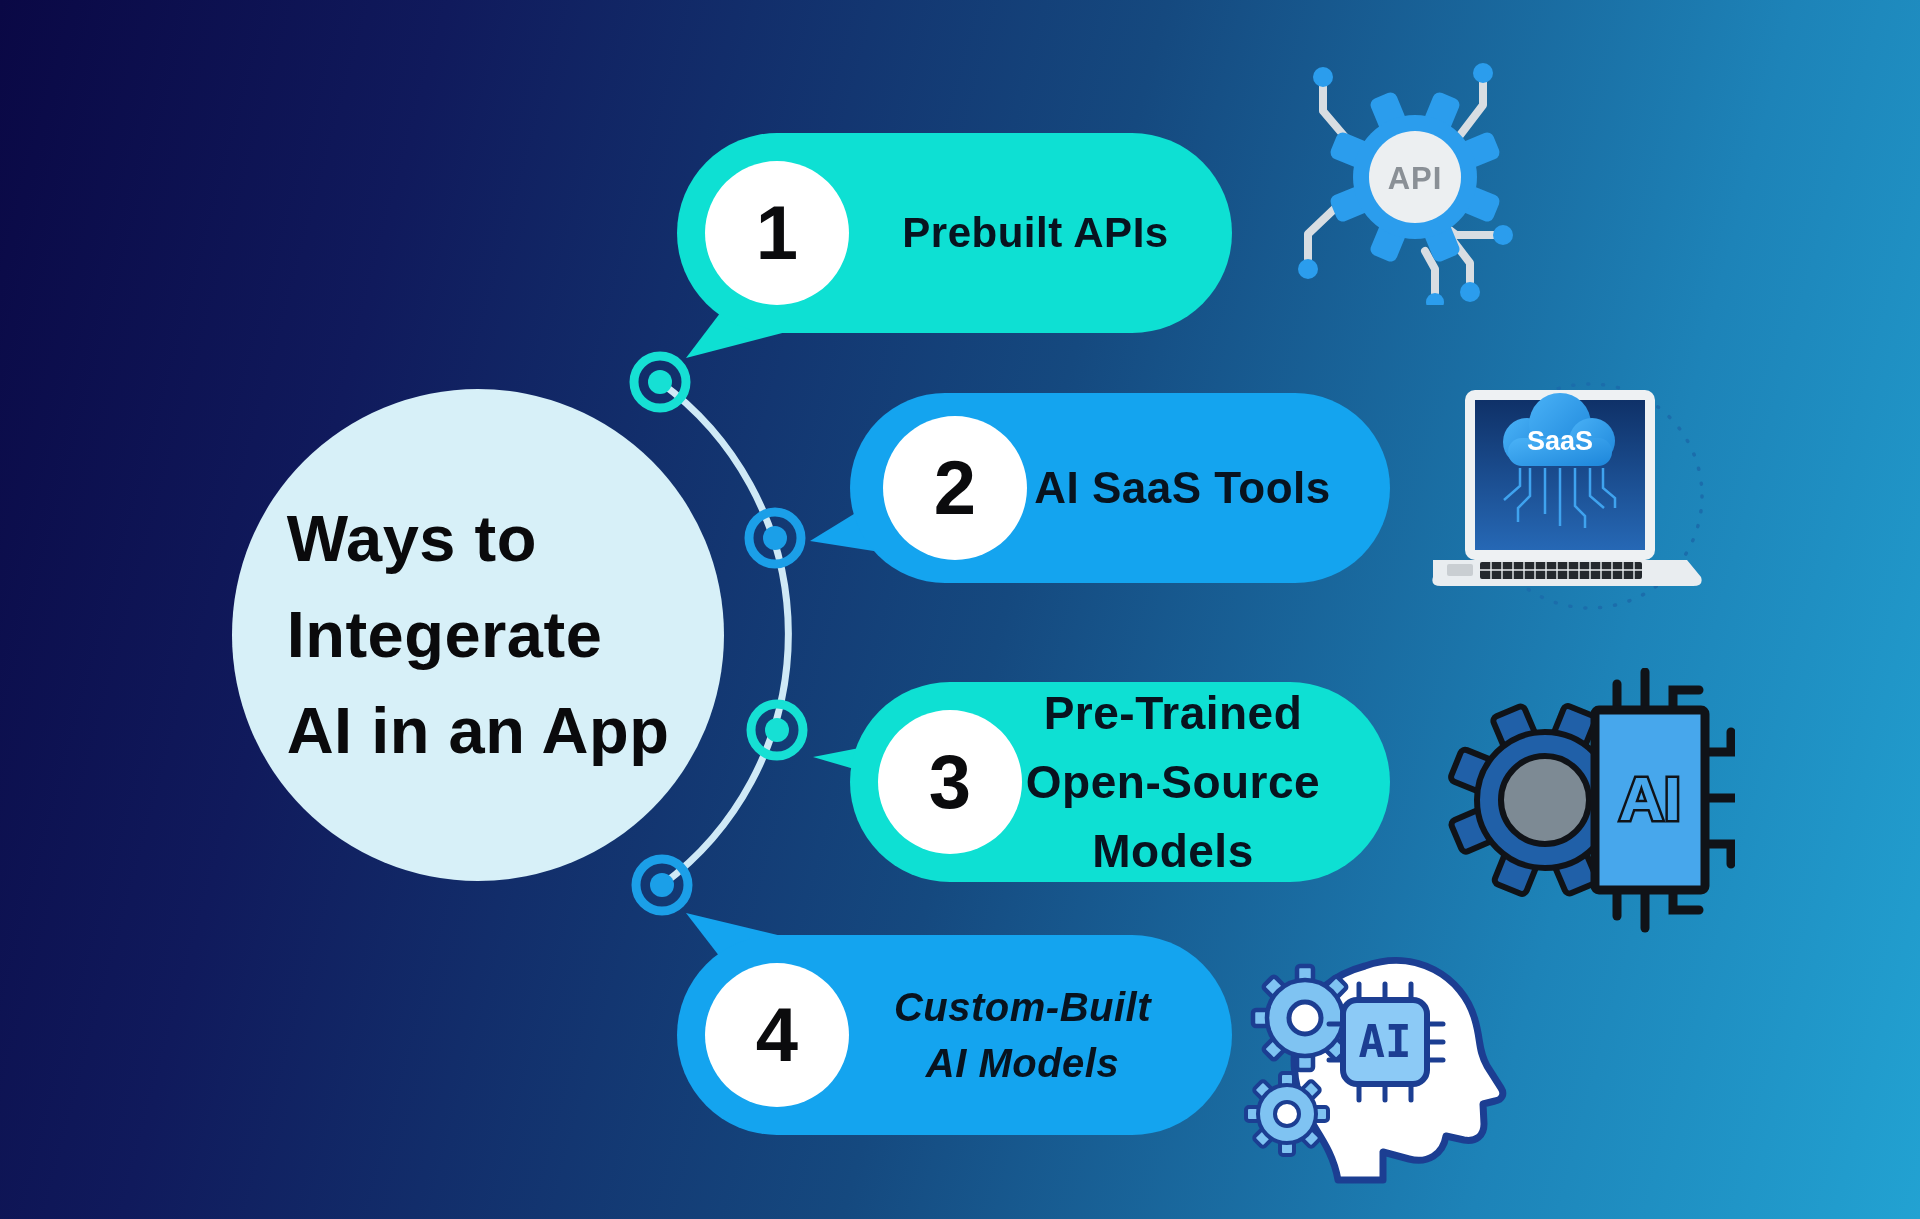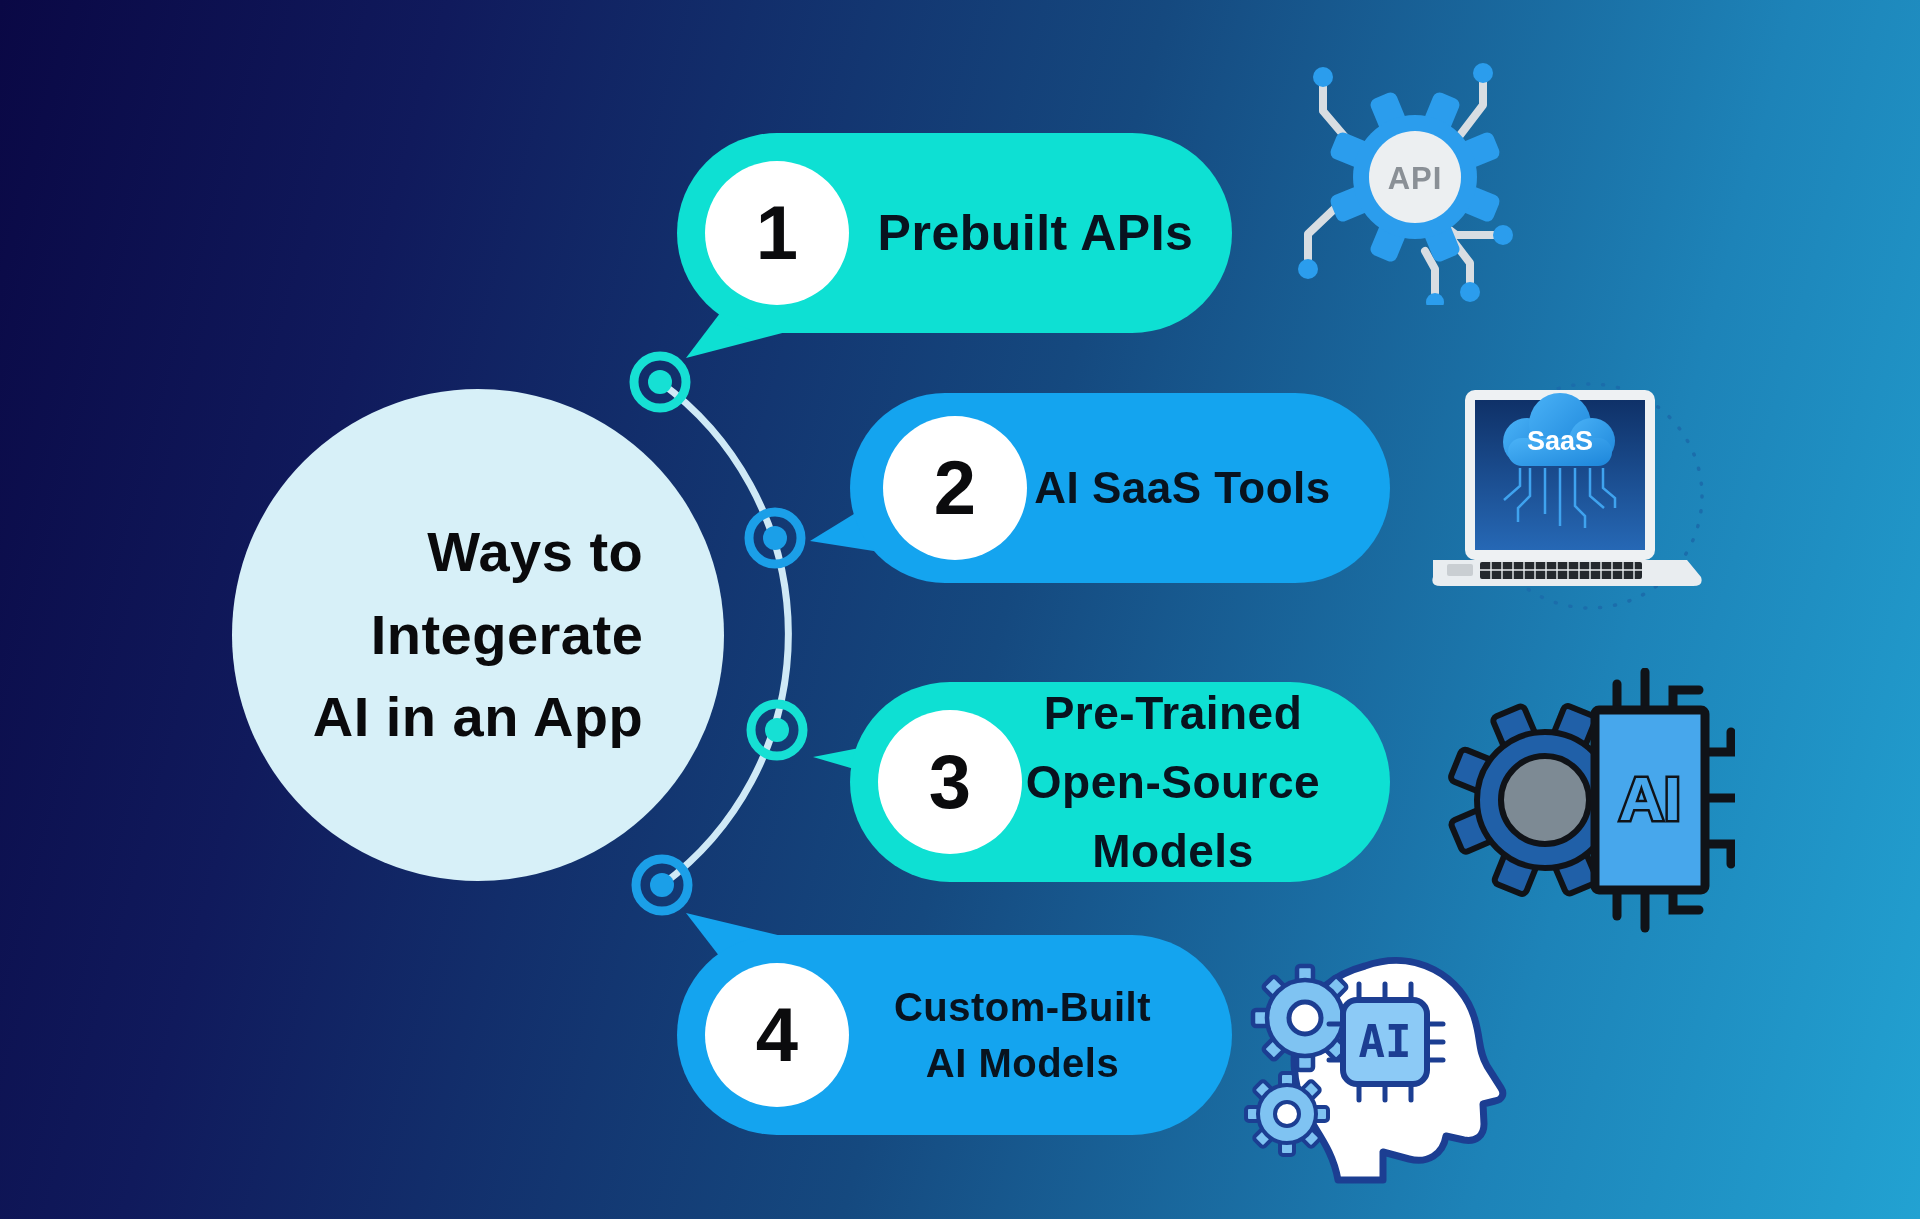--- a/index.html
+++ b/index.html
@@ -8,50 +8,50 @@
     font-family:"Liberation Sans", sans-serif;
     background:linear-gradient(105deg,#0a0845 0%,#101a5c 20%,#15497f 52%,#1d83b8 80%,#22a2d2 100%);
   }
   .abs{position:absolute;}
   
   .hub{
     left:232px;top:389px;width:492px;height:492px;border-radius:50%;
     background:#d7f0f8;display:flex;align-items:center;justify-content:center;
   }
   .hub-title{
-    white-space:pre-line;text-align:right;color:#0a0a0c;font-weight:bold;
-    font-size:56px;line-height:1.48;letter-spacing:0.5px;
+    white-space:pre-line;text-align:left;color:#0a0a0c;font-weight:bold;
+    font-size:65px;line-height:1.48;letter-spacing:0.5px;
   }
   
   .overlay{left:0;top:0;width:1920px;height:1219px;pointer-events:none;}
   
   .bubble{display:block;}
   .bubble .num-circle{
     position:absolute;width:144px;height:144px;border-radius:50%;background:#ffffff;
     display:flex;align-items:center;justify-content:center;
   }
   .bubble .num{font-size:76px;font-weight:bold;color:#0b0b0d;line-height:1;}
   .bubble .label{
     position:absolute;top:0;bottom:0;display:flex;align-items:center;justify-content:center;
     text-align:center;font-weight:bold;color:#08131f;white-space:pre-line;letter-spacing:0.5px;
   }
   .teal{background:#0ee0d3;}
   .blue{background:#14a4ef;}
   .bubble1{left:677px;top:133px;width:555px;height:200px;border-radius:100px;}
   .bubble1 .num-circle{left:28px;top:28px;}
-  .bubble1 .label{left:190px;right:28px;font-size:50px;}
+  .bubble1 .label{left:190px;right:28px;font-size:42px;}
   .bubble2{left:850px;top:393px;width:540px;height:190px;border-radius:95px;}
   .bubble2 .num-circle{left:33px;top:23px;}
   .bubble2 .label{left:180px;right:55px;font-size:44px;}
   .bubble3{left:850px;top:682px;width:540px;height:200px;border-radius:100px;}
   .bubble3 .num-circle{left:28px;top:28px;}
   .bubble3 .label{left:175px;right:69px;font-size:46px;line-height:1.5;}
   .bubble4{left:677px;top:935px;width:555px;height:200px;border-radius:100px;}
   .bubble4 .num-circle{left:28px;top:28px;}
-  .bubble4 .label{left:190px;right:54px;font-size:40px;line-height:1.4;}
+  .bubble4 .label{left:190px;right:54px;font-size:40px;line-height:1.4;font-style:italic;}
   .icon-svg{pointer-events:none;}
 </style>
 </head>
 <body>
 
 <div class="stage">
 
   <div class="abs hub">
     <div class="hub-title">Ways to
 Integerate

